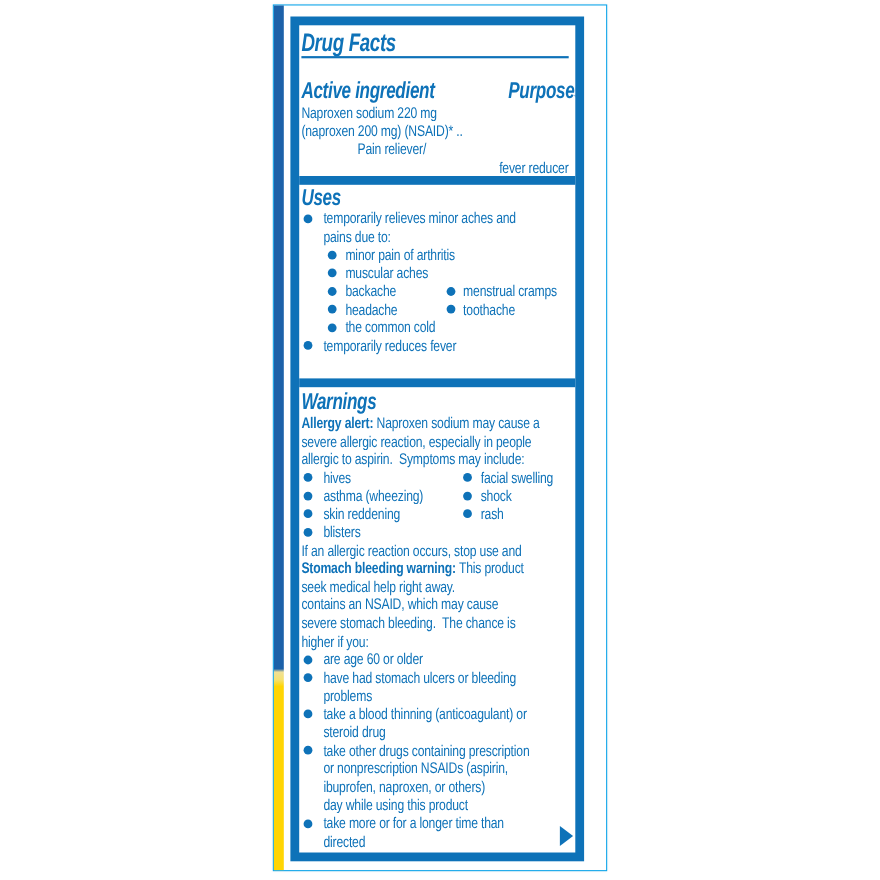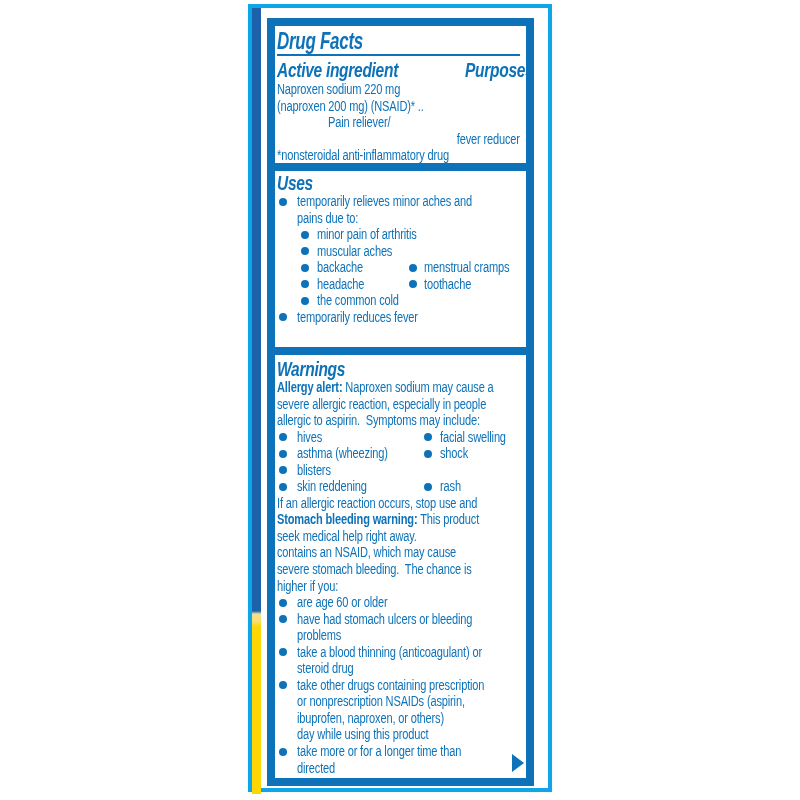--- a/index.html
+++ b/index.html
@@ -3,21 +3,21 @@
 <meta charset="utf-8">
 <style>
   html,body{margin:0;padding:0;}
   body{
     width:800px;height:800px;position:relative;background:#ffffff;
     font-family:"Liberation Sans",sans-serif;color:#0e72b8;
     -webkit-font-smoothing:antialiased;overflow:hidden;
   }
   .card{
     position:absolute;left:248px;top:4px;width:304px;height:788px;
-    background:#fff;border:4px solid #0ea5e9;box-sizing:border-box;
+    background:#fff;border:1px solid #0ea5e9;box-sizing:border-box;
     box-shadow:0 0 3px rgba(0,0,0,.05);
   }
   .stripe{
     position:absolute;left:0;top:0;width:9px;height:786px;
     background:linear-gradient(180deg,
       #1c61a9 0px,#1c61a9 603px,
       #f0e096 606px,#f5e170 613px,
       #ffd504 619px,#ffd504 100%);
   }
   .panel{
@@ -25,21 +25,21 @@
     box-sizing:border-box;border:8px solid #0e72b8;background:#fff;
     display:flex;flex-direction:column;
   }
   .sec{box-sizing:border-box;padding:0 6px 0 2px;overflow:hidden;}
   .sec1{height:137px;}
   .sec2{height:184px;border-top:8px solid #0e72b8;}
   .sec3{flex:1;border-top:8px solid #0e72b8;position:relative;}
   .title{font-size:23px;font-weight:bold;font-style:italic;line-height:22px;margin-top:4px;}
   .rule{border-top:2px solid #0e72b8;height:0;margin-top:2px;}
   .sech{font-size:21px;font-weight:bold;font-style:italic;line-height:21px;}
-  .h-act{margin-top:4px;line-height:19px;display:flex;justify-content:space-between;}
+  .h-act{margin-top:20px;line-height:19px;display:flex;justify-content:space-between;}
   .h-cap{line-height:18px;}
   .th{display:inline-block;transform:scaleX(.74);transform-origin:0 0;letter-spacing:-.4px;white-space:nowrap;}
   .th.r{transform-origin:100% 0;}
   .body{font-size:14px;}
   .line,.row{line-height:16.55px;position:relative;margin:0;}
   .s1line{line-height:16.5px;position:relative;}
   .t{display:inline-block;transform:scaleX(.79);transform-origin:0 0;letter-spacing:-.2px;white-space:nowrap;}
   .t.r{transform-origin:100% 0;}
   .flexrow{display:flex;justify-content:space-between;flex-direction:column;}
   .rightrow{text-align:right;}
@@ -149,29 +149,29 @@
       <div class="row l1">
         <span class="dot"></span>
         <span class="t">asthma (wheezing)</span>
         <span class="c2 c2-warn">
           <span class="dot"></span>
           <span class="t">shock</span>
         </span>
       </div>
       <div class="row l1">
         <span class="dot"></span>
-        <span class="t">blisters</span>
-      </div>
-      <div class="row l1">
-        <span class="dot"></span>
         <span class="t">skin reddening</span>
         <span class="c2 c2-warn">
           <span class="dot"></span>
           <span class="t">rash</span>
         </span>
+      </div>
+      <div class="row l1">
+        <span class="dot"></span>
+        <span class="t">blisters</span>
       </div>
 
       <div class="line"><span class="t">If an allergic reaction occurs, stop use and</span></div>
       <div class="line">
         <span class="t"><span class="bold">Stomach bleeding warning:</span> <span>This product</span></span>
       </div>
 
       <div class="line"><span class="t">seek medical help right away.</span></div>
       <div class="line"><span class="t">contains an NSAID, which may cause</span></div>
       <div class="line"><span class="t">severe stomach bleeding.&nbsp; The chance is</span></div>

